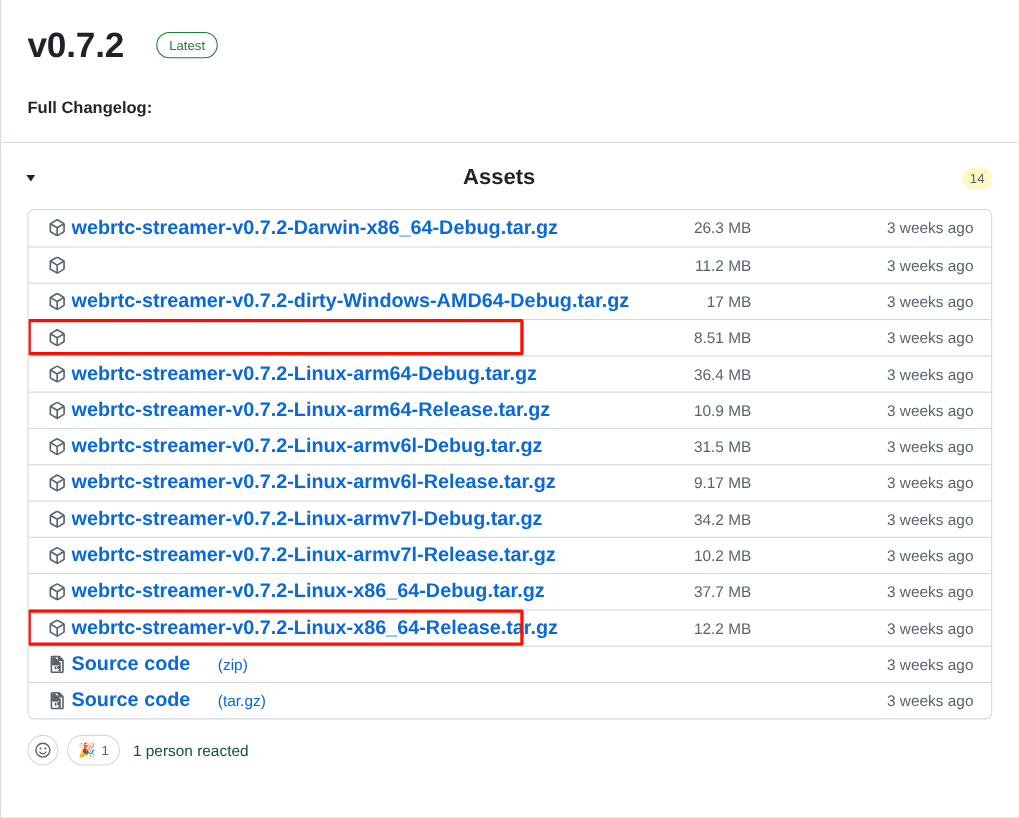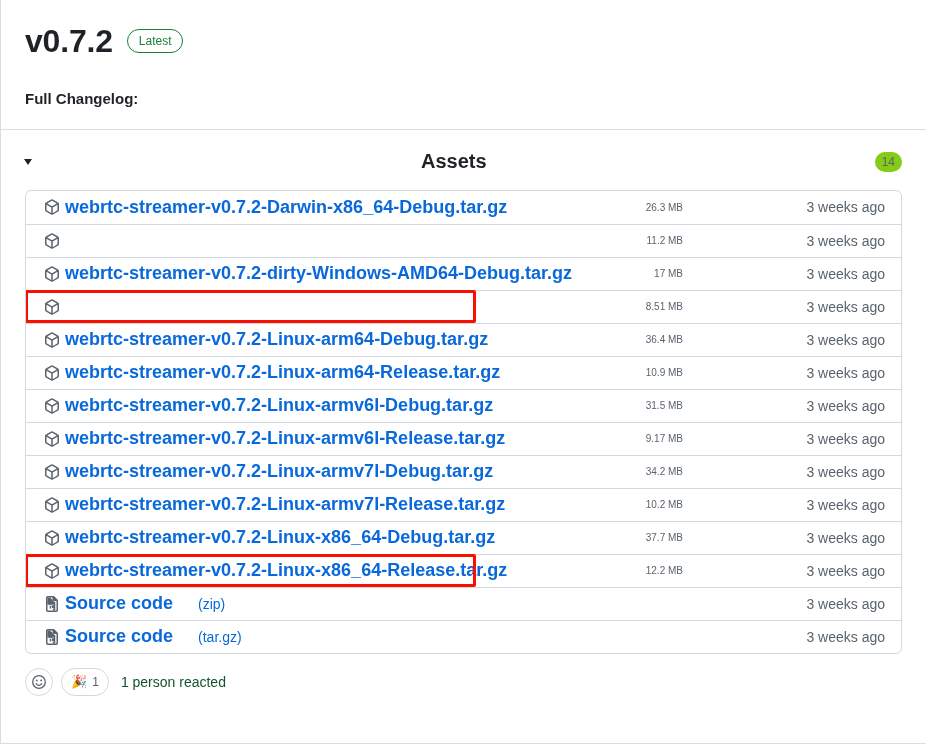--- a/index.html
+++ b/index.html
@@ -26,21 +26,21 @@
   }
 
   
   .release-header {
     padding: 20px 24px 18px 24px;
     box-sizing: border-box;
   }
   .title-row {
     display: flex;
     align-items: center;
-    gap: 14px;
+    gap: 29px;
     height: 42px;
   }
   .release-title {
     font-size: 32px;
     line-height: 1.25;
     font-weight: 600;
     letter-spacing: -0.2px;
     color: #1f2328;
     margin: 0;
   }
@@ -119,21 +119,21 @@
   }
   .assets-count {
     display: inline-flex;
     align-items: center;
     justify-content: center;
     min-width: 22px;
     height: 20px;
     padding: 0 7px;
     box-sizing: border-box;
     border-radius: 2em;
-    background: #84cc16;
+    background: #fef9c3;
     color: #59636e;
     font-size: 12px;
     font-weight: 500;
   }
 
   
   .asset-table {
     border: 1px solid #d1d9e0;
     border-radius: 6px;
     overflow: hidden;
@@ -180,21 +180,21 @@
   .asset-suffix {
     color: #0969da;
     font-weight: 400;
     font-size: 14px;
     margin-left: 20px;
   }
   .asset-size-cell {
     flex: 0 0 150px;
     text-align: right;
     color: #59636e;
-    font-size: 10px;
+    font-size: 14px;
     padding-right: 42px;
     box-sizing: border-box;
   }
   .asset-date-cell {
     flex: 0 0 160px;
     text-align: right;
     color: #59636e;
     font-size: 14px;
     white-space: nowrap;
   }

